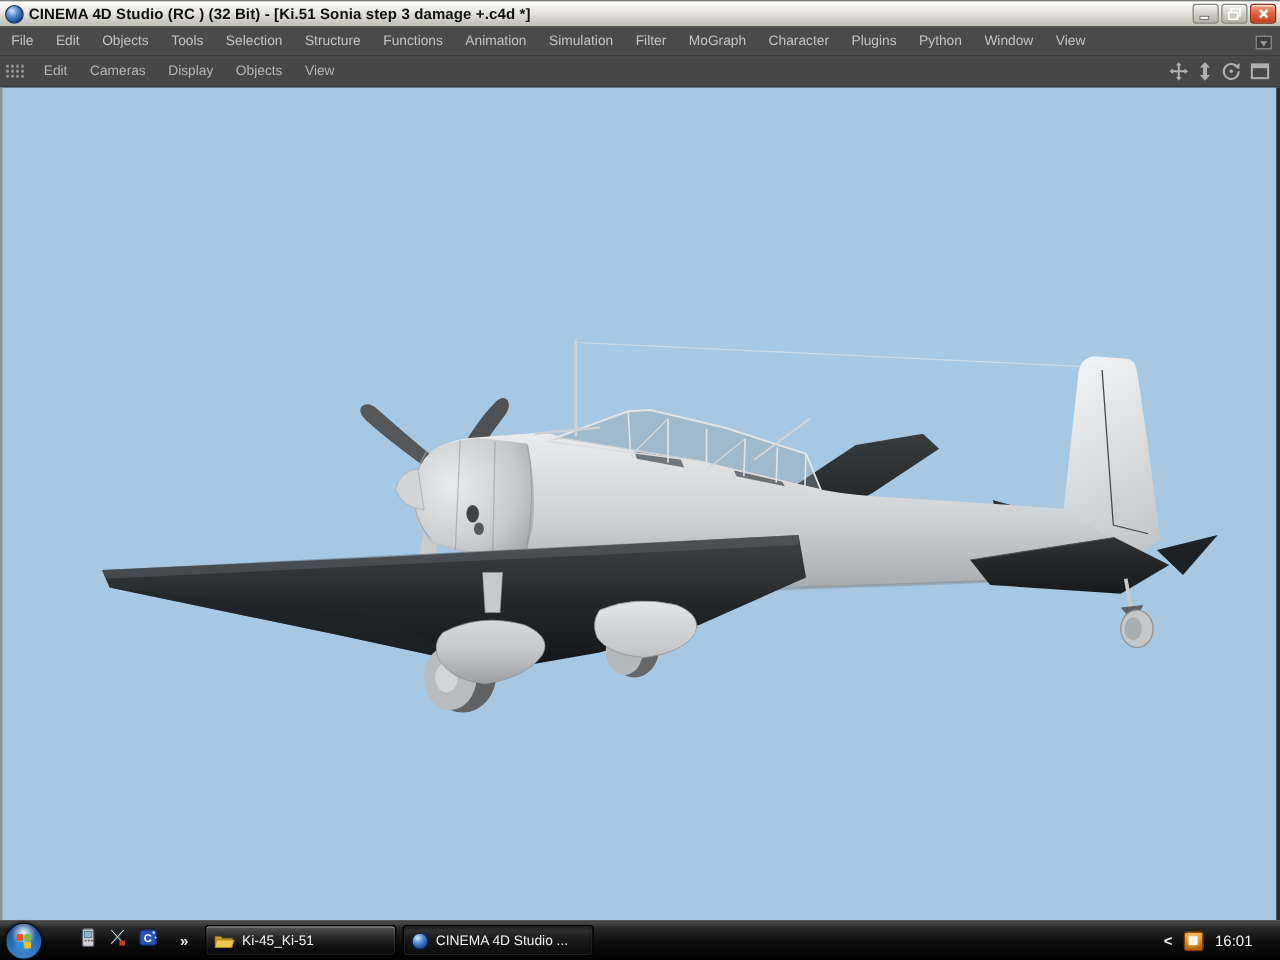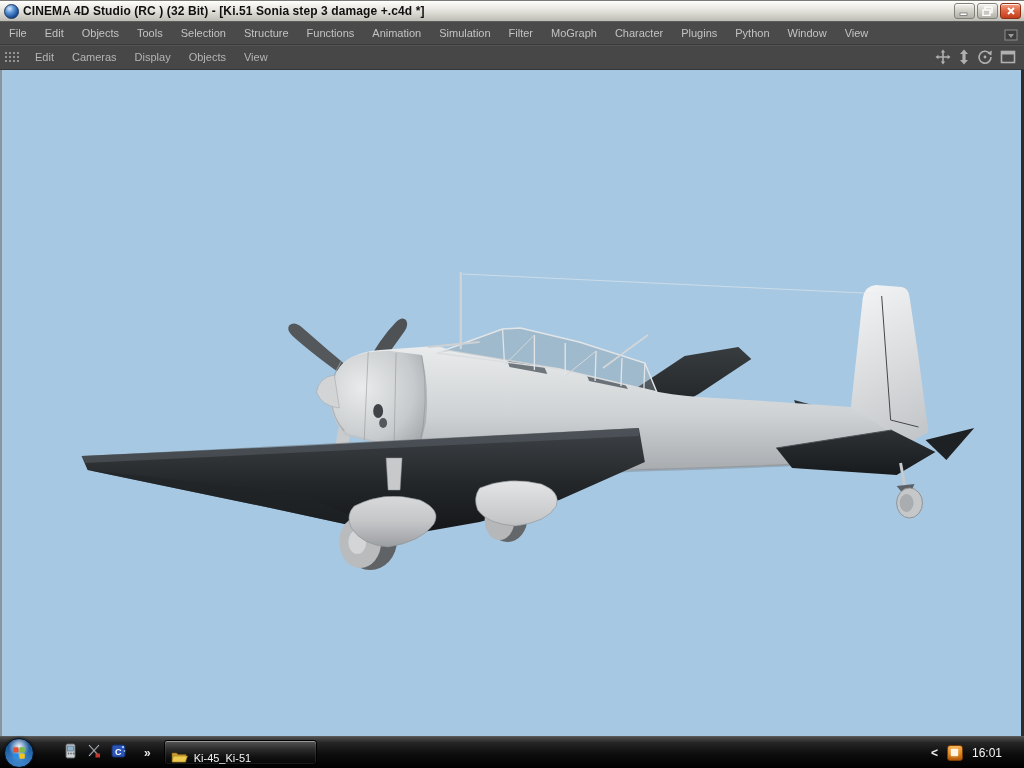--- a/index.html
+++ b/index.html
@@ -74,21 +74,21 @@
     border:1px solid #06111f; position:relative; display:flex; align-items:center; justify-content:center;
     background:
       radial-gradient(circle at 50% 26%, rgba(255,255,255,.9) 0%, rgba(255,255,255,0) 42%),
       radial-gradient(circle at 50% 58%, #5aa2e0 0%, #2368b1 45%, #0b3a74 75%, #041d40 100%);
     box-shadow:inset 0 -3px 6px rgba(120,190,255,.45), 0 0 3px rgba(0,0,0,.8);
   }
   .quick-launch { display:flex; align-items:center; gap:9px; margin-left:30px; }
   .ql-chevron { color:#e9e9e9; font-size:12px; font-weight:bold; margin-left:8px; letter-spacing:-1px; }
   .task-buttons { display:flex; align-items:center; gap:5px; margin-left:14px; }
   .task-btn {
-    width:153px; height:25px; border-radius:3px; display:flex; align-items:flex-end;
+    width:153px; height:25px; border-radius:3px; display:flex; align-items:center;
     padding:0 6px; gap:6px;
     background:linear-gradient(#565656 0%, #2c2c2c 35%, #111 70%, #060606 100%);
     border:1px solid #000; box-shadow:inset 0 1px 0 rgba(255,255,255,.35), inset 0 0 0 1px rgba(255,255,255,.08);
   }
   .task-btn.active {
     background:linear-gradient(#3a3a3a 0%, #1d1d1d 40%, #0a0a0a 100%);
     box-shadow:inset 0 1px 3px rgba(0,0,0,.9), inset 0 0 0 1px rgba(255,255,255,.12);
   }
   .task-btn .lbl { color:#f2f2f2; font-size:11px; white-space:nowrap; overflow:hidden; }
   .c4d-task-icon {
@@ -332,20 +332,24 @@
     </div>
 
     <div class="task-buttons">
       <div class="task-btn">
         <svg width="17" height="14" viewBox="0 0 17 14">
           <path d="M1,3 h4.5 l1.5,1.5 H15 V12 H1 Z" fill="#c99d33" stroke="#7a5c12" stroke-width="0.6"></path>
           <path d="M2.2,6 H16.5 L14.2,12 H1.2 Z" fill="#eec94f" stroke="#9a7a1c" stroke-width="0.6"></path>
         </svg>
         <span class="lbl">Ki-45_Ki-51</span>
       </div>
+      <div class="task-btn active">
+        <span class="c4d-task-icon"></span>
+        <span class="lbl">CINEMA 4D Studio ...</span>
+      </div>
     </div>
 
     <div class="tray">
       <span class="tray-chevron">&lt;</span>
       <span class="tray-app">
           <span class="core"></span>
         </span>
       <span class="clock">16:01</span>
     </div>
   </div>

